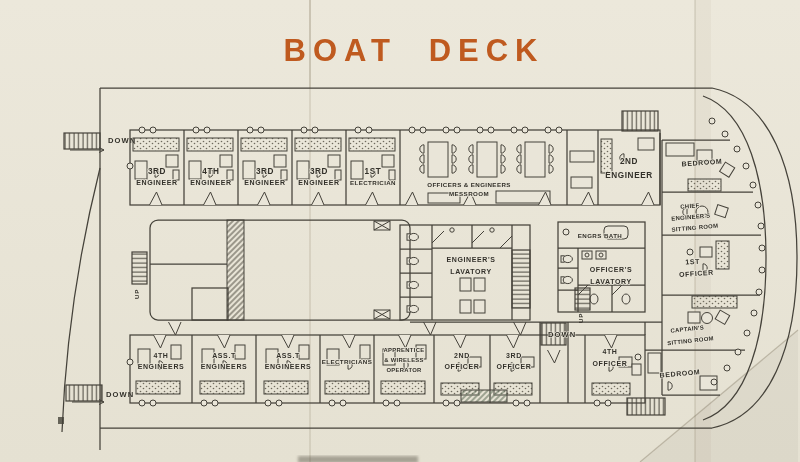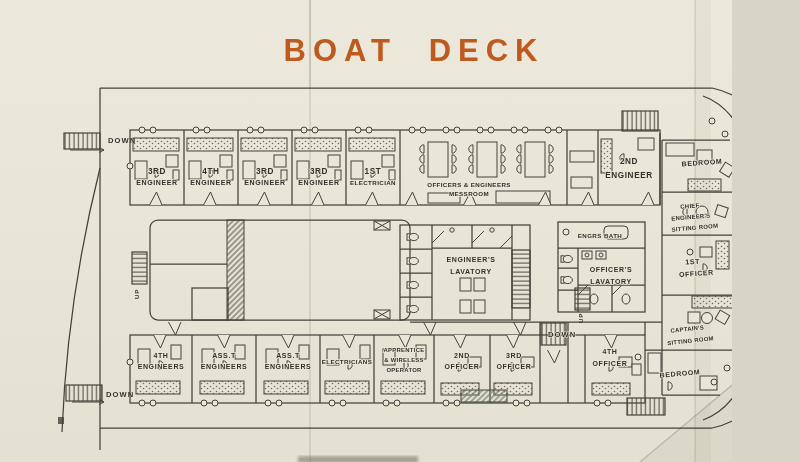--- a/index.html
+++ b/index.html
@@ -1,16 +1,16 @@
 <!DOCTYPE html>
 <html><head>
 <meta charset="utf-8">
 <style>
   html,body{margin:0;padding:0;background:#d8d4c6;}
-  .page{position:relative;width:732px;height:462px;overflow:hidden;background:#e9e5d8;}
+  .page{position:relative;width:800px;height:462px;overflow:hidden;background:#e9e5d8;}
   svg{position:absolute;left:0;top:0;display:block;}
   .ink{fill:none;stroke:#45423a;stroke-width:1.25;}
   .thin{fill:none;stroke:#45423a;stroke-width:1;}
   .fillp{fill:#e9e5d8;stroke:#45423a;stroke-width:1;}
   .dots{fill:url(#dots);stroke:#45423a;stroke-width:1;}
   .hatch{fill:url(#hatch);stroke:#45423a;stroke-width:1;}
   .hatchG{fill:url(#hatchG);stroke:#45423a;stroke-width:1;}
   .stV{fill:url(#stV);stroke:#45423a;stroke-width:1.2;}
   .stH{fill:url(#stH);stroke:#45423a;stroke-width:1.2;}
   .ph{fill:#e9e5d8;stroke:#45423a;stroke-width:1;}

